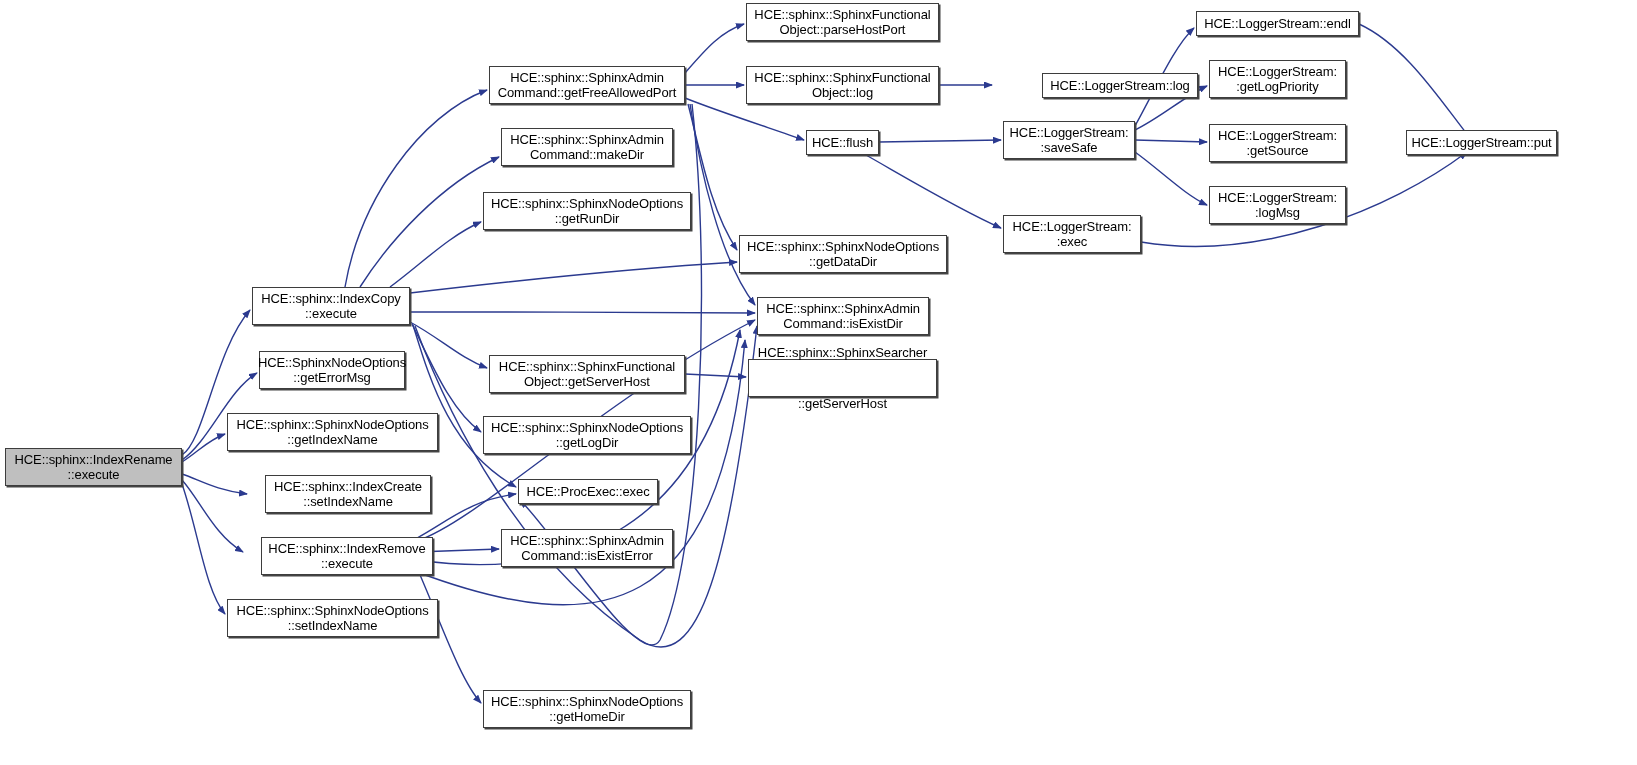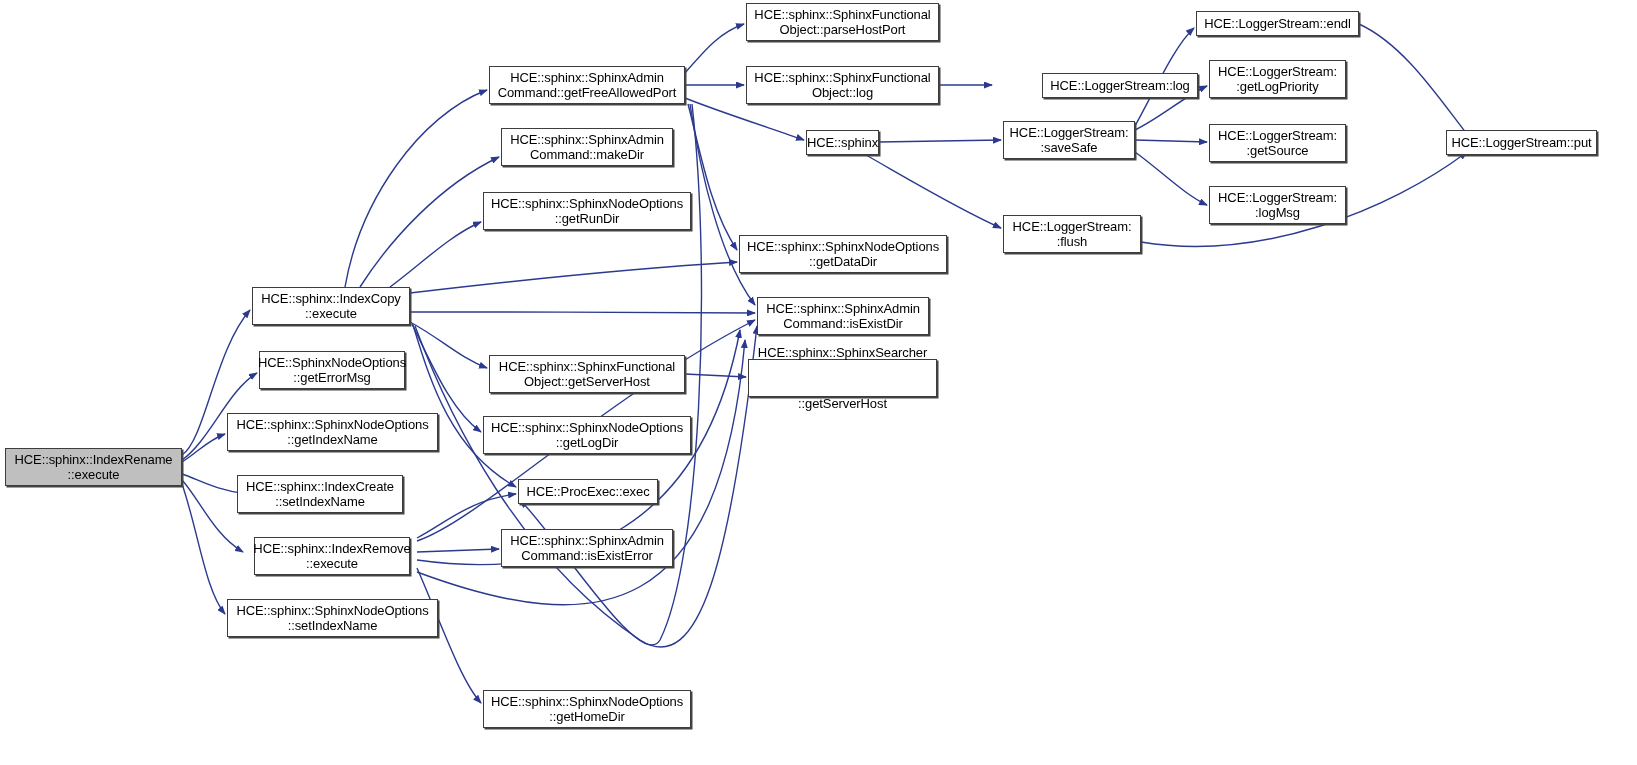--- a/index.html
+++ b/index.html
@@ -109,25 +109,25 @@
         <span class="ln">::execute</span>
       </div>
       <div class="gnode" style="left: 259px; top: 351px; width: 146px; height: 38px;">
         <span class="ln">HCE::SphinxNodeOptions</span>
         <span class="ln">::getErrorMsg</span>
       </div>
       <div class="gnode" style="left: 227px; top: 413px; width: 211px; height: 38px;">
         <span class="ln">HCE::sphinx::SphinxNodeOptions</span>
         <span class="ln">::getIndexName</span>
       </div>
-      <div class="gnode" style="left: 237px; top: 475px; width: 166px; height: 38px;">
+      <div class="gnode" style="left: 265px; top: 475px; width: 166px; height: 38px;">
         <span class="ln">HCE::sphinx::IndexCreate</span>
         <span class="ln">::setIndexName</span>
       </div>
-      <div class="gnode" style="left: 254px; top: 537px; width: 156px; height: 38px;">
+      <div class="gnode" style="left: 261px; top: 537px; width: 172px; height: 38px;">
         <span class="ln">HCE::sphinx::IndexRemove</span>
         <span class="ln">::execute</span>
       </div>
       <div class="gnode" style="left: 227px; top: 599px; width: 211px; height: 38px;">
         <span class="ln">HCE::sphinx::SphinxNodeOptions</span>
         <span class="ln">::setIndexName</span>
       </div>
       <div class="gnode" style="left: 489px; top: 66px; width: 196px; height: 38px;">
         <span class="ln">HCE::sphinx::SphinxAdmin</span>
         <span class="ln">Command::getFreeAllowedPort</span>
@@ -161,21 +161,21 @@
       </div>
       <div class="gnode" style="left: 746px; top: 3px; width: 193px; height: 38px;">
         <span class="ln">HCE::sphinx::SphinxFunctional</span>
         <span class="ln">Object::parseHostPort</span>
       </div>
       <div class="gnode" style="left: 746px; top: 66px; width: 193px; height: 38px;">
         <span class="ln">HCE::sphinx::SphinxFunctional</span>
         <span class="ln">Object::log</span>
       </div>
       <div class="gnode" style="left: 806px; top: 130px; width: 73px; height: 25px;">
-        <span class="ln">HCE::sphinx</span>
+        <span class="ln">HCE::flush</span>
       </div>
       <div class="gnode" style="left: 739px; top: 235px; width: 208px; height: 38px;">
         <span class="ln">HCE::sphinx::SphinxNodeOptions</span>
         <span class="ln">::getDataDir</span>
       </div>
       <div class="gnode" style="left: 757px; top: 297px; width: 172px; height: 38px;">
         <span class="ln">HCE::sphinx::SphinxAdmin</span>
         <span class="ln">Command::isExistDir</span>
       </div>
       <div class="gnode" style="left: 748px; top: 359px; width: 189px; height: 38px; gap: 36px;">
@@ -184,35 +184,35 @@
       </div>
       <div class="gnode" style="left: 994px; top: 73px; width: 156px; height: 25px; margin-left: 48px;">
         <span class="ln">HCE::LoggerStream::log</span>
       </div>
       <div class="gnode" style="left: 1003px; top: 121px; width: 132px; height: 38px;">
         <span class="ln">HCE::LoggerStream:</span>
         <span class="ln">:saveSafe</span>
       </div>
       <div class="gnode" style="left: 1003px; top: 215px; width: 138px; height: 38px;">
         <span class="ln">HCE::LoggerStream:</span>
-        <span class="ln">:flush</span>
+        <span class="ln">:exec</span>
       </div>
       <div class="gnode" style="left: 1196px; top: 11px; width: 163px; height: 25px;">
         <span class="ln">HCE::LoggerStream::endl</span>
       </div>
       <div class="gnode" style="left: 1209px; top: 60px; width: 137px; height: 38px;">
         <span class="ln">HCE::LoggerStream:</span>
         <span class="ln">:getLogPriority</span>
       </div>
       <div class="gnode" style="left: 1209px; top: 124px; width: 137px; height: 38px;">
         <span class="ln">HCE::LoggerStream:</span>
         <span class="ln">:getSource</span>
       </div>
       <div class="gnode" style="left: 1209px; top: 186px; width: 137px; height: 38px;">
         <span class="ln">HCE::LoggerStream:</span>
         <span class="ln">:logMsg</span>
       </div>
-      <div class="gnode" style="left: 1406px; top: 130px; width: 151px; height: 25px; margin-left: 40px;">
+      <div class="gnode" style="left: 1406px; top: 130px; width: 151px; height: 25px;">
         <span class="ln">HCE::LoggerStream::put</span>
       </div>
     </div>
 
 </div>
 
 </body></html>

